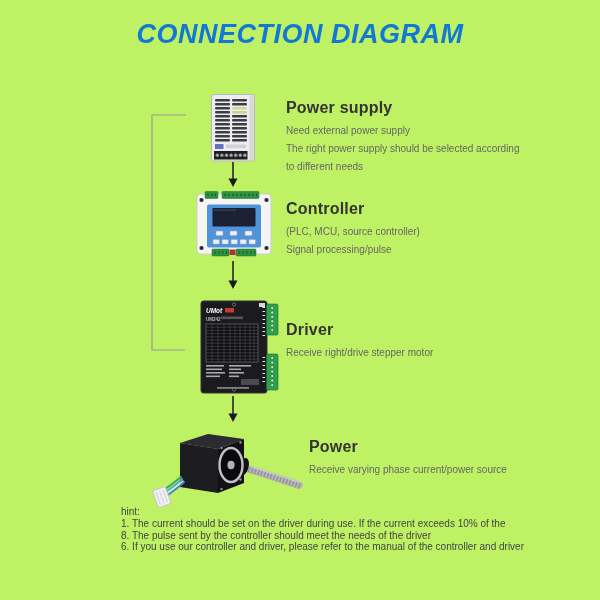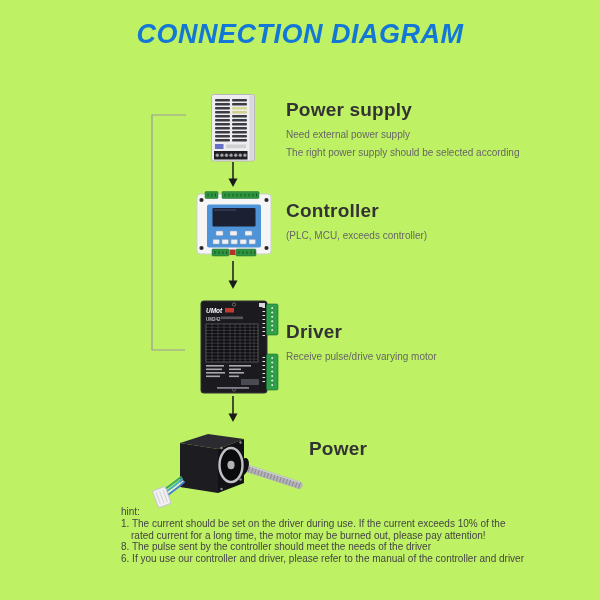--- a/index.html
+++ b/index.html
@@ -2,21 +2,21 @@
 <html><head>
 <meta charset="utf-8">
 <style>
   html,body{margin:0;padding:0;background:#fff;}
   .stage{position:relative;width:600px;height:600px;background:#bef264;overflow:hidden;
          font-family:"Liberation Sans",sans-serif;padding-left:38px;}
   .title{position:absolute;top:19px;left:0;width:600px;text-align:center;margin:0;
          font-size:27px;font-weight:800;font-style:italic;letter-spacing:.5px;color:#1377d6;}
   .abs{position:absolute;}
   .sec{position:absolute;}
-  .sec-h{font-size:19px;font-weight:700;color:#333;margin:0 0 5px 0;letter-spacing:.2px;}
+  .sec-h{font-size:16px;font-weight:700;color:#333;margin:0 0 5px 0;letter-spacing:.2px;}
   .sec-l{font-size:10px;color:#666;line-height:18px;white-space:nowrap;}
   .hint{position:absolute;left:121px;top:506px;width:420px;font-size:10px;color:#444;
         line-height:11.8px;}
   .hint .line{white-space:nowrap;}
   .hint .indent{padding-left:10px;}
   svg{display:block;}
   .t-brand{fill:#ffffff;font:italic 700 6.5px "Liberation Sans",sans-serif;}
   .t-model{fill:#b9b9bf;font:700 4.5px "Liberation Sans",sans-serif;}
 </style>
 </head>
@@ -233,37 +233,39 @@
         <rect x="7" y="61" width="13.5" height="18" rx="2" fill="#f1f1f3" stroke="#c5c5ca"></rect>
         <path d="M10 63.5V76.5 M13.7 63.5V76.5 M17.4 63.5V76.5" stroke="#d4d4d8" stroke-width="1.1"></path>
       </g>
     </svg>
   </div>
 
   <div class="sec" style="left:286px;top:99px">
     <div class="sec-h">Power supply</div>
     <div class="sec-l">Need external power supply</div>
     <div class="sec-l">The right power supply should be selected according</div>
+    <div class="sec-l">to different needs</div>
   </div>
 
   <div class="sec" style="left:286px;top:200px">
     <div class="sec-h">Controller</div>
-    <div class="sec-l">(PLC, MCU, exceeds controller)</div>
+    <div class="sec-l">(PLC, MCU, source controller)</div>
+    <div class="sec-l">Signal processing/pulse</div>
   </div>
 
   <div class="sec" style="left:286px;top:321px">
     <div class="sec-h">Driver</div>
-    <div class="sec-l">Receive pulse/drive varying motor</div>
+    <div class="sec-l">Receive right/drive stepper motor</div>
   </div>
 
   <div class="sec" style="left:309px;top:438px">
     <div class="sec-h">Power</div>
+    <div class="sec-l">Receive varying phase current/power source</div>
   </div>
 
   <div class="hint">
     <div class="line">hint:</div>
     <div class="line">1. The current should be set on the driver during use. If the current exceeds 10% of the</div>
-    <div class="line indent">rated current for a long time, the motor may be burned out, please pay attention!</div>
     <div class="line">8. The pulse sent by the controller should meet the needs of the driver</div>
     <div class="line">6. If you use our controller and driver, please refer to the manual of the controller and driver</div>
   </div>
 
 </div>
 
 </body></html>

